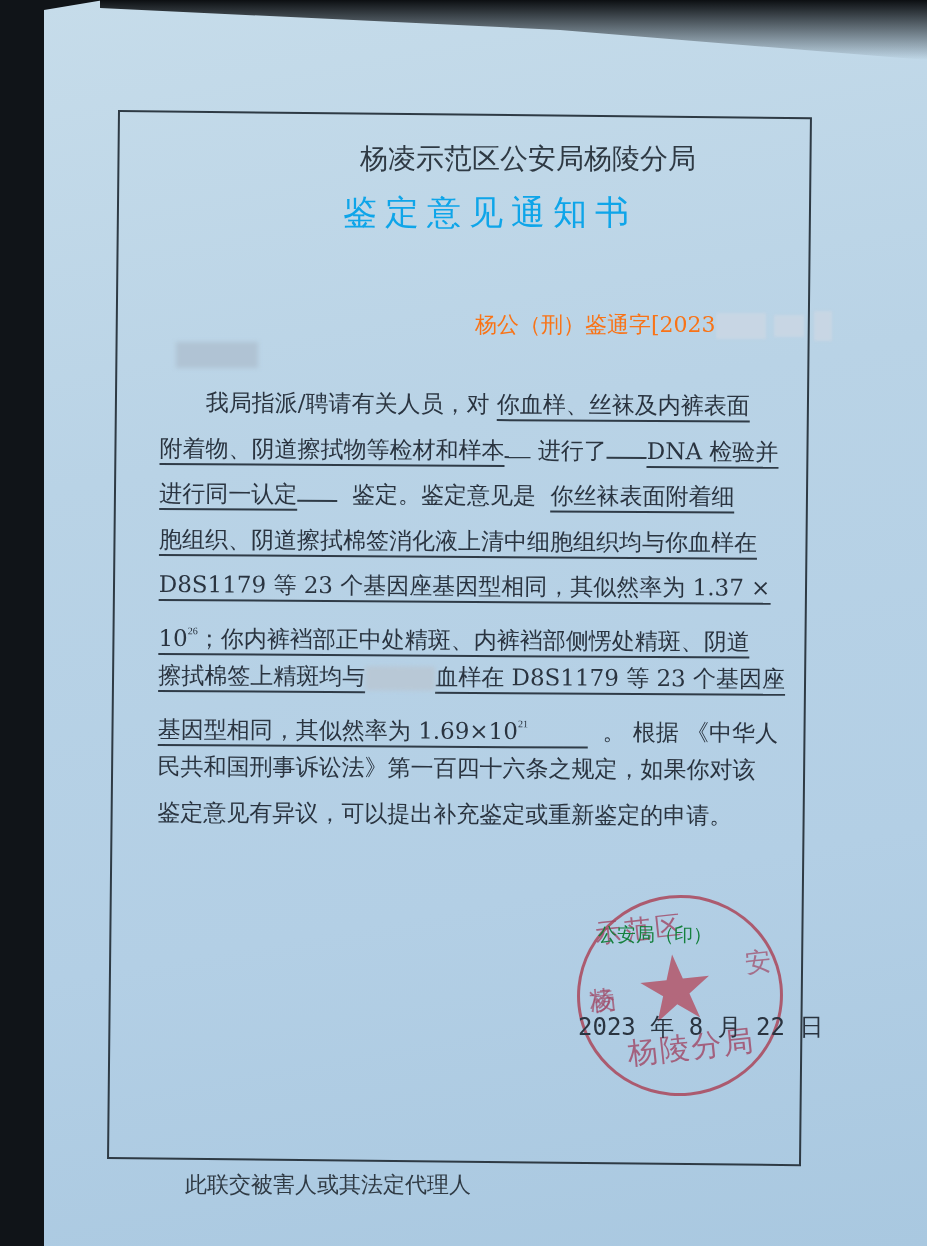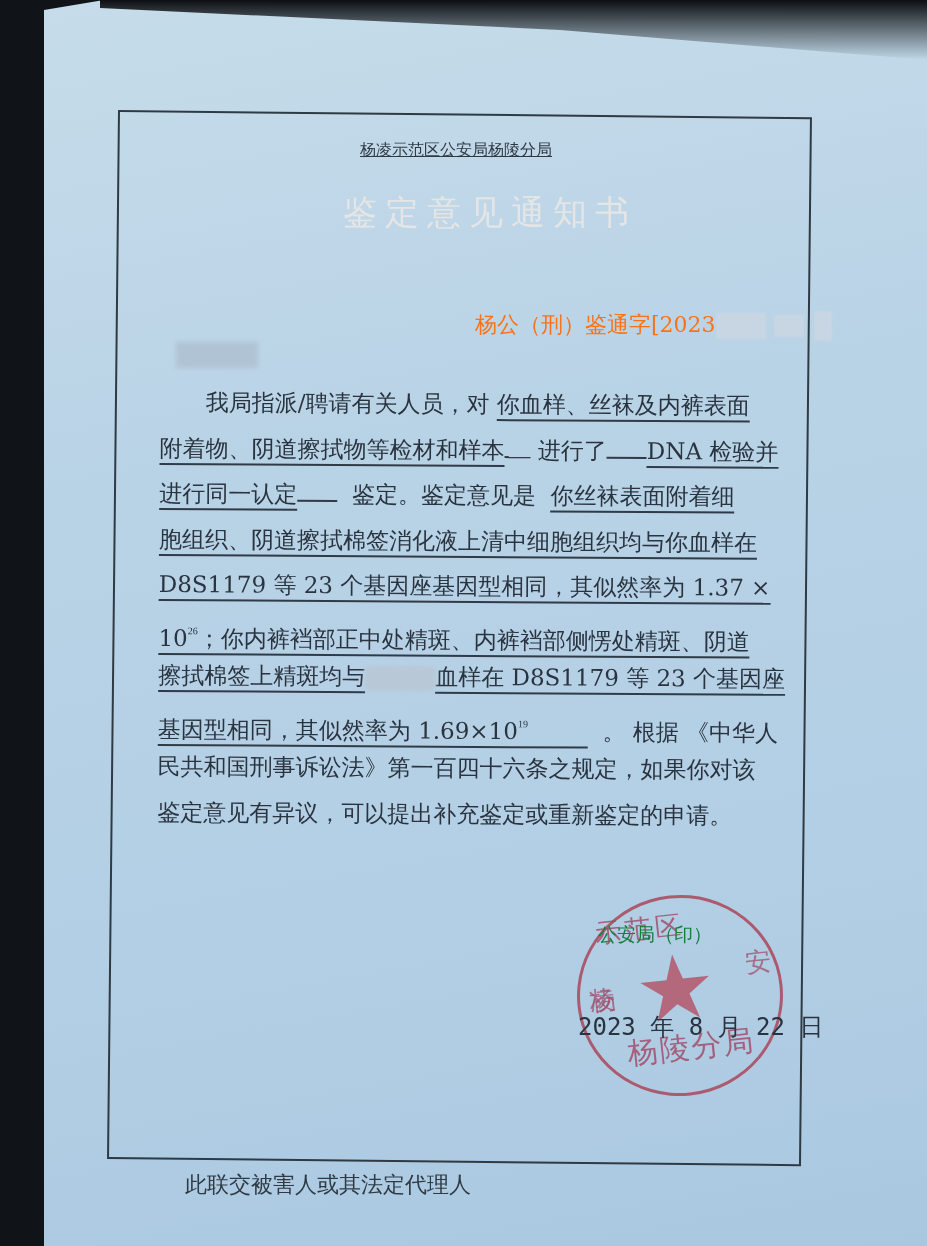--- a/index.html
+++ b/index.html
@@ -37,33 +37,32 @@
       transform-origin: left top;
     }
     .doc-text {
       font-family: "DejaVu Serif", "Liberation Serif", serif;
       color: #2a3440;
     }
     .org {
       position: absolute;
       left: 360px;
       top: 140px;
-      font-size: 16px;
+      font-size: 28px;
       letter-spacing: 0px;
       font-family: "DejaVu Sans", "Liberation Sans", sans-serif;
       color: #2f3a44;
-      text-decoration: underline;
     }
     .title {
       position: absolute;
       left: 343px;
       top: 190px;
       font-size: 34px;
       letter-spacing: 8px;
-      color: #e5e5e5;
+      color: #0ea5e9;
     }
     .docno {
       position: absolute;
       left: 475px;
       top: 310px;
       font-size: 22px;
       color: #f97316;
     }
     .redact {
       display: inline-block;
@@ -232,21 +231,21 @@
   <div class="line">
     <span class="u">D8S1179 等 23 个基因座基因型相同，其似然率为 1.37 ×</span>
   </div>
   <div class="line">
     <span class="u"><span>10</span><span class="sup">26</span><span>；你内裤裆部正中处精斑、内裤裆部侧愣处精斑、阴道</span></span>
   </div>
   <div class="line">
     <span class="u">擦拭棉签上精斑均与</span><span class="redact-inline"></span><span class="u">血样在 D8S1179 等 23 个基因座</span>
   </div>
   <div class="line">
-    <span class="u"><span>基因型相同，其似然率为 1.69×10</span><span class="sup">19</span><span class="gap" style="width:60px"></span></span>
+    <span class="u"><span>基因型相同，其似然率为 1.69×10</span><span class="sup">21</span><span class="gap" style="width:60px"></span></span>
     &nbsp;<span>。 根据 《中华人</span>
   </div>
   <div class="line">民共和国刑事诉讼法》第一百四十六条之规定，如果你对该</div>
   <div class="line">鉴定意见有异议，可以提出补充鉴定或重新鉴定的申请。</div>
 </div>
 
 <div class="seal">
   <div class="seal-star">★</div>
   <div class="seal-top">示范区</div>
   <div class="seal-left">杨凌</div>

